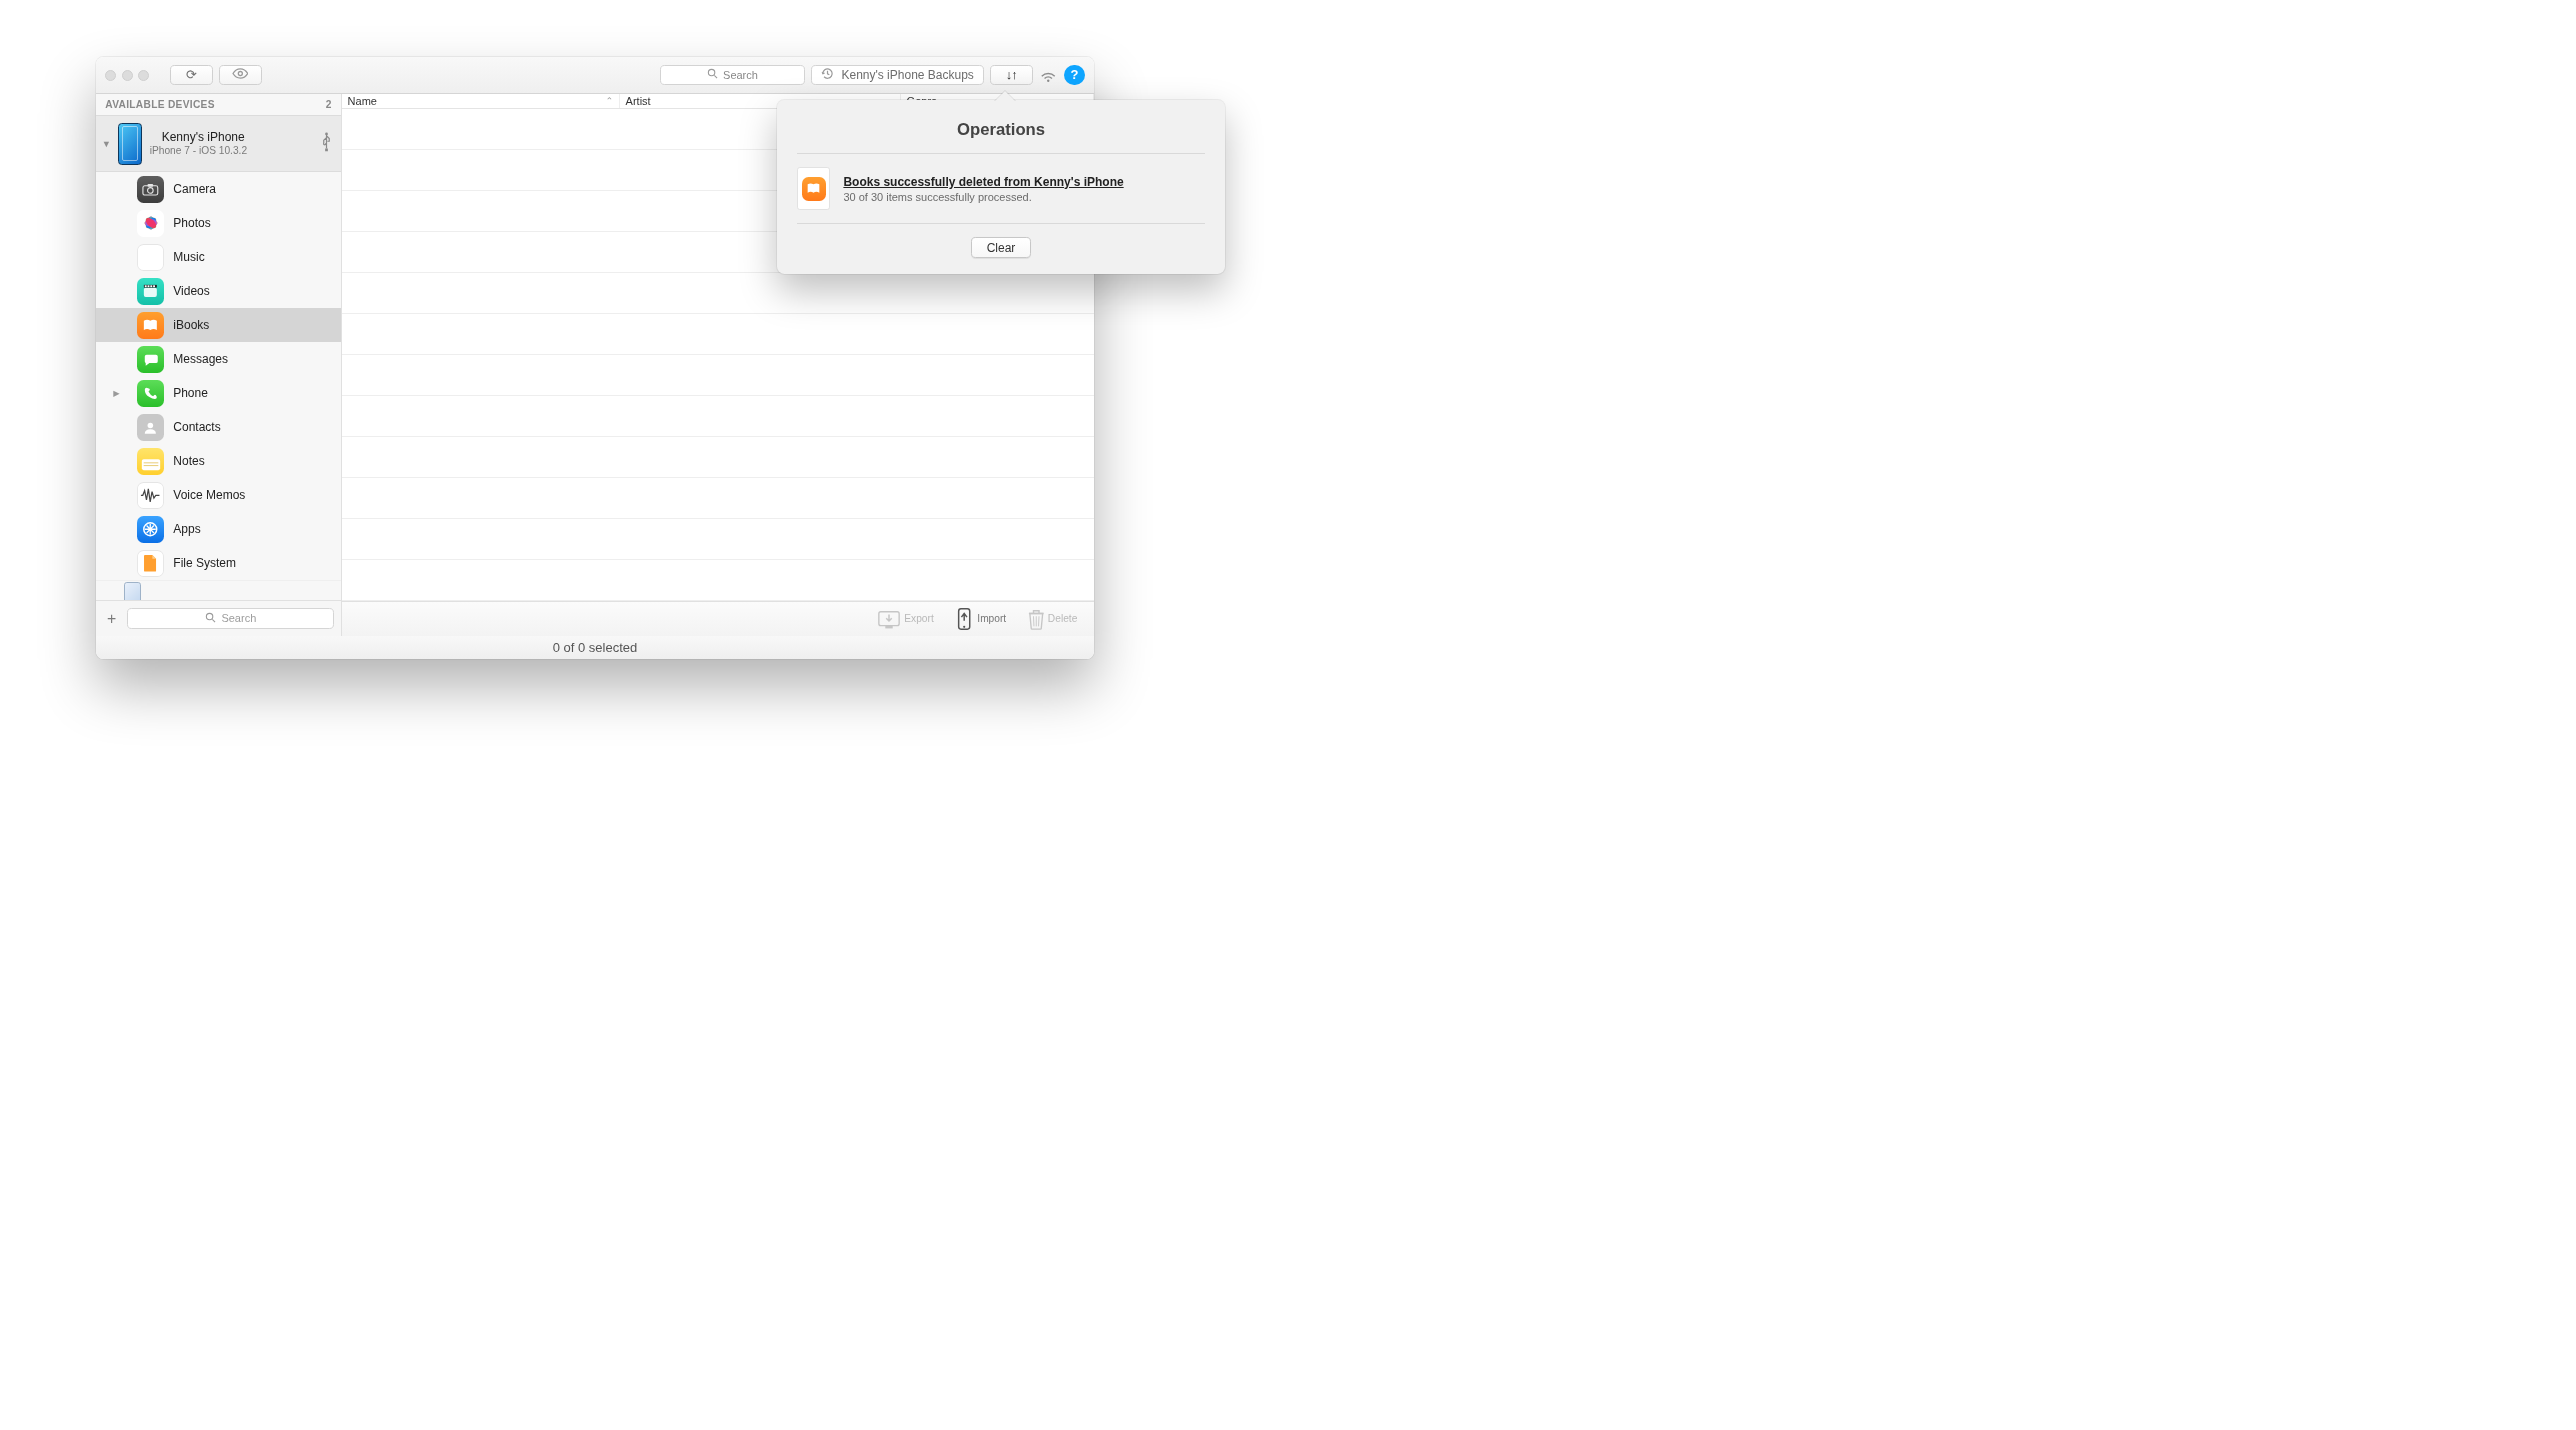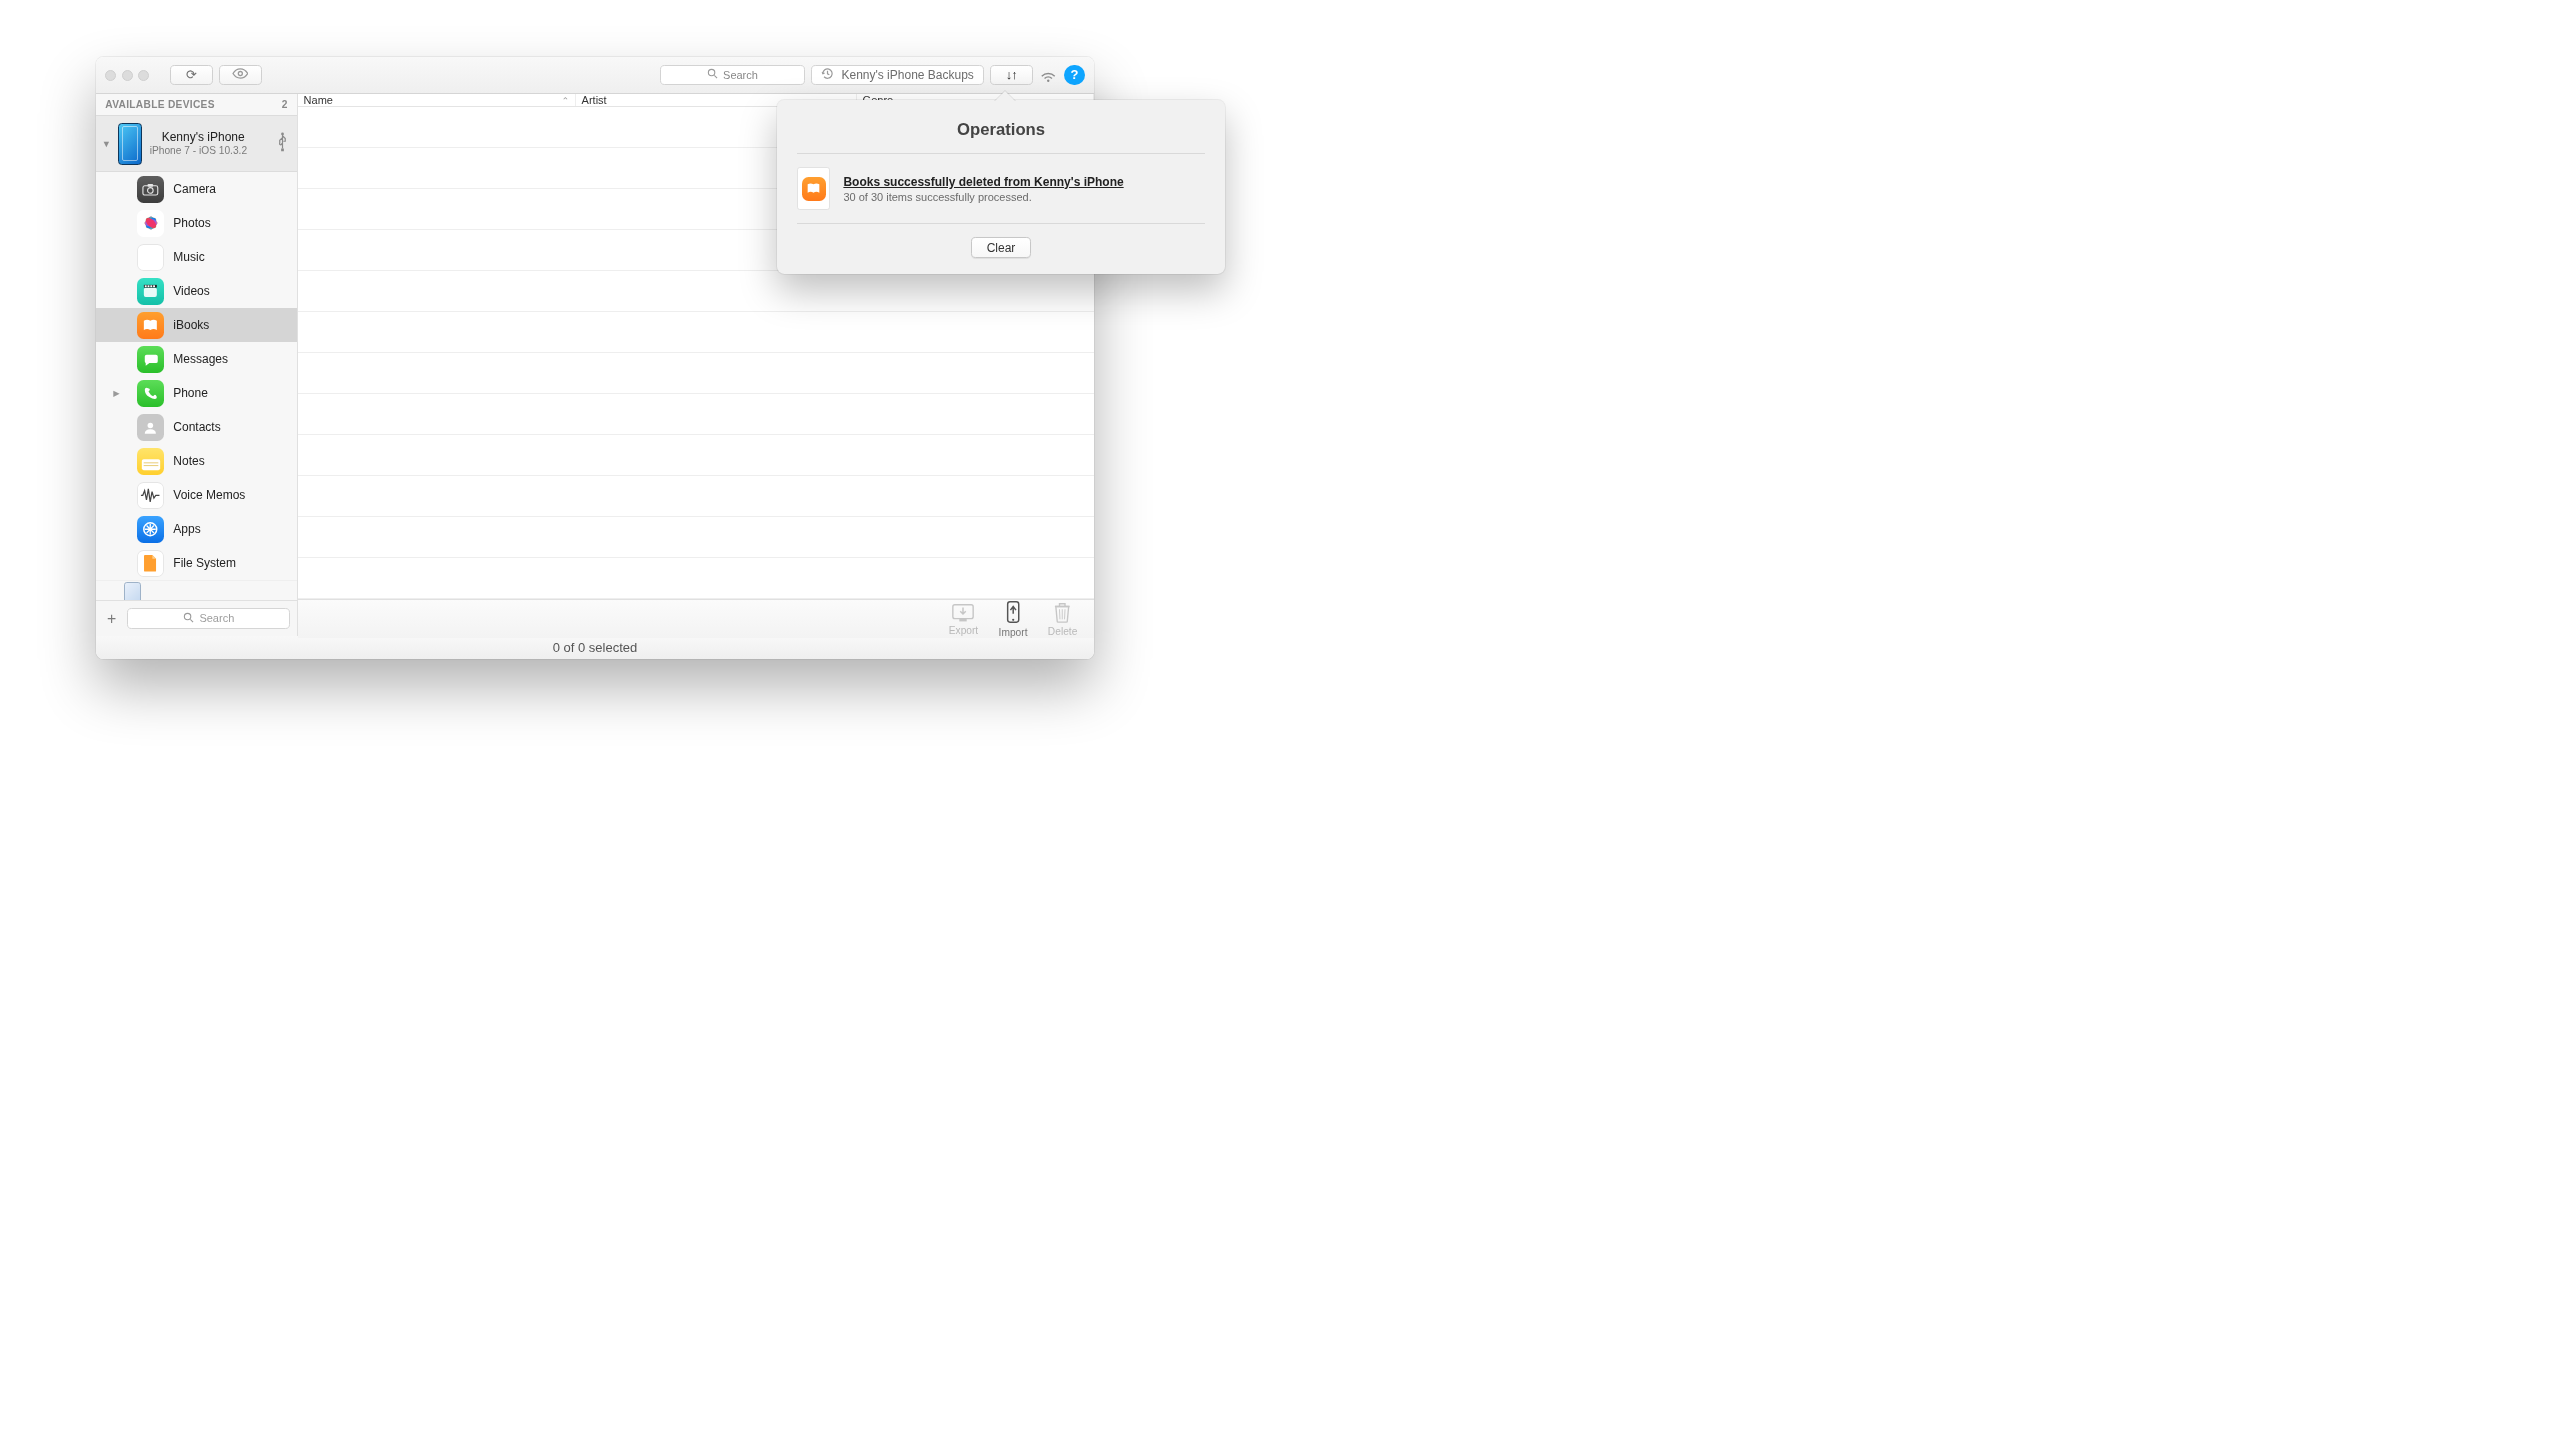--- a/index.html
+++ b/index.html
@@ -26,21 +26,21 @@
   .tb-flex { flex:1; }
   .tb-search {
     width: 145px; height: 20.4px; border:0.9px solid #d3d3d3; border-radius:4.6px;
     background:#fff; display:flex; align-items:center; justify-content:center; gap:4.6px;
     font-size:11px; color:#888;
   }
   .tb-backups { height:20.4px; padding:0 9.3px; border:0.9px solid #d3d3d3; border-radius:4.6px; background:#fff; display:flex; align-items:center; gap:7.4px; color:#6d6d6d; font-size:12px;}
   .tb-icon { height:20.4px; width:20.4px; border-radius:50%; display:flex; align-items:center; justify-content:center;}
   .help { background:#0ea5ff; color:#fff; font-weight:700; font-size:13px;}
   .body { display:flex; height: calc(100% - 37px - 23px); }
-  .sidebar { width: 202px; background:#f7f7f7; border-right:0.9px solid #e0e0e0; display:flex; flex-direction:column;}
+  .sidebar { width: 246px; background:#f7f7f7; border-right:0.9px solid #e0e0e0; display:flex; flex-direction:column;}
   .sb-header { height:21px; display:flex; align-items:center; justify-content:space-between; padding:0 9.3px; color:#888; font-size:10.2px; font-weight:600; letter-spacing:0.3px;}
   .device-row { background:#eaeaea; border-top:0.9px solid #dcdcdc; border-bottom:0.9px solid #dcdcdc; padding:6.5px 9.3px 6.5px 5.6px; display:flex; align-items:center; gap:7.4px;}
   .disclosure { width:9.3px; text-align:center; color:#8f8f8f; font-size:9.3px;}
   .phone-ic { width:24px; height:42px; border-radius:3.7px; background:linear-gradient(135deg,#4dc8f5,#0a67c9); border:1.9px solid #0e3559; position:relative;}
   .phone-ic::after { content:""; position:absolute; left:2.8px; right:2.8px; top:2.8px; bottom:2.8px; border-radius:1.9px; border:0.9px solid rgba(255,255,255,0.5);}
   .dev-info { flex:1; display:flex; flex-direction:column; line-height:1.25;}
   .dev-name { font-size:12px; color:#222;padding-left:12px;}
   .dev-sub { font-size:10.2px; color:#7a7a7a;}
   .usb { color:#8a8a8a; font-size:13px; }
   .category-list { flex:1; overflow:hidden;}
@@ -72,21 +72,21 @@
   .col-headers { height:20.4px; display:flex; border-bottom:0.9px solid #e4e4e4; font-size:11px; color:#333; background:#fff;}
   .col { display:flex; align-items:center; padding:0 5.6px; border-right:0.9px solid #eee;}
   .col-name { width:278px; justify-content:space-between;text-align:right;}
   .col-artist { width:281px;}
   .col-genre { flex:1;}
   .sort-ind { color:#9d9d9d; font-size:9.3px;}
   .rows { flex:1; background:#fff;}
   .row { height:41px; border-bottom:0.9px solid #eee;}
   .row:nth-child(even){} 
   .action-bar { height:49px; border-top:0.9px solid #e0e0e0; background:linear-gradient(#fbfbfb,#f3f3f3); display:flex; align-items:center; justify-content:flex-end; gap:20.4px; padding:0 16.7px;}
-  .act { display:flex; flex-direction:column; align-items:center; gap:2.8px; font-size:10.2px; color:#777;}
+  .act { display:flex; flex-direction:row; align-items:center; gap:2.8px; font-size:10.2px; color:#777;}
   .act svg{ display:block; }
   .act.disabled { color:#b9b9b9;}
   .statusbar { height:23px; background:linear-gradient(#f8f8f8,#efefef); display:flex; align-items:center; justify-content:center; font-size:13px; color:#555;}
 
   
   .popover {
     position:absolute; left: 777px; top:100px; width:448px; background:#f1f1f1;
     border-radius:7.4px; box-shadow: 0 16.7px 37px rgba(0,0,0,0.25), 0 0 0 0.9px rgba(0,0,0,0.06);
     padding: 20.4px 20.4px 16.7px;
   }

